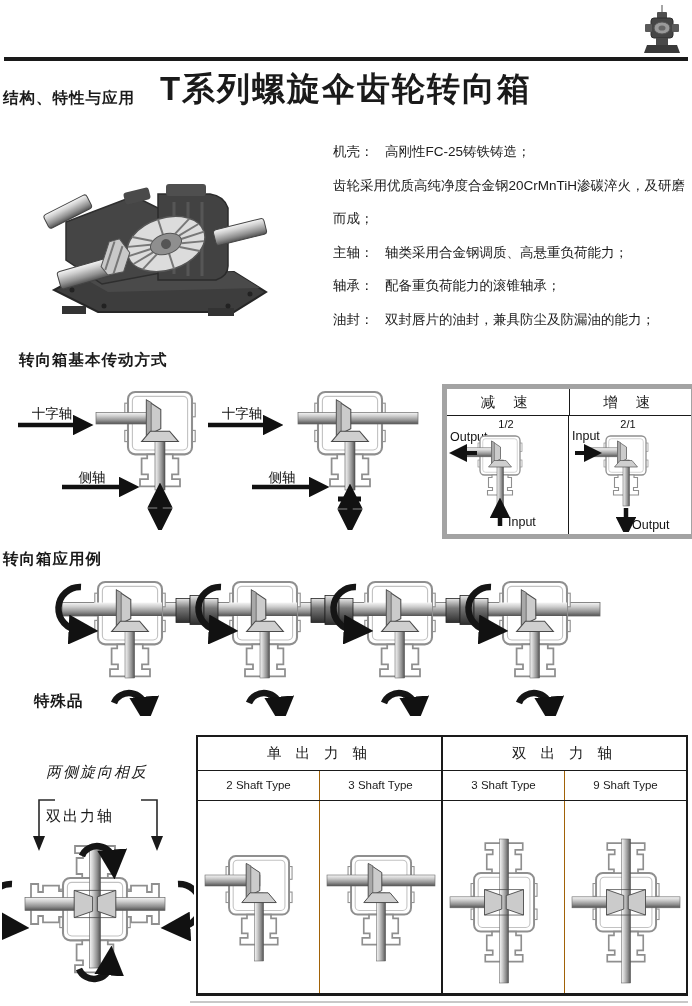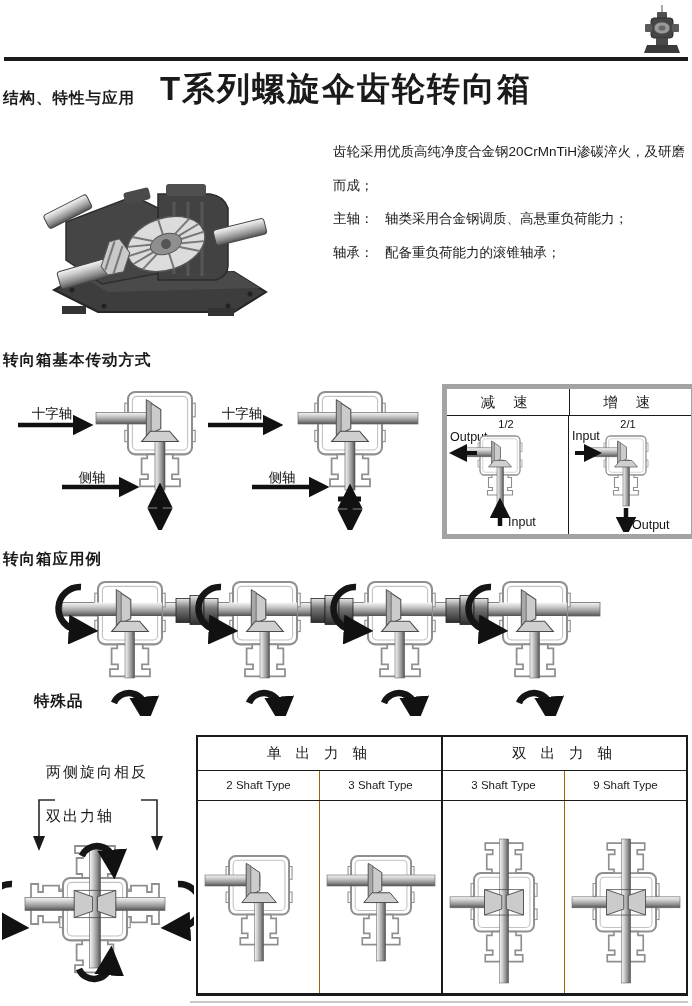--- a/index.html
+++ b/index.html
@@ -3,34 +3,34 @@
 <meta charset="utf-8">
 <style>
   html,body{margin:0;padding:0;background:#fff;}
   #page{position:relative;width:692px;height:1006px;background:#fff;overflow:hidden;
         font-family:"Liberation Sans","DejaVu Sans",sans-serif;color:#1a1a1a;}
   .abs{position:absolute;}
   #top-rule{left:4px;top:57px;width:684px;height:4px;background:#1a1a1a;}
   #page-title{left:0;top:61px;width:100%;text-align:center;font-size:33px;font-weight:bold;letter-spacing:2px;margin-top:6px;}
   .sec-head{font-size:15.5px;font-weight:bold;letter-spacing:1px;}
   #sec1-head{left:3px;top:88px;text-align:right;}
-  #sec2-head{left:3px;top:350px;}
+  #sec2-head{left:19px;top:350px;}
   #sec3-head{left:3px;top:549px;}
   #sec4-head{left:3px;top:691px;padding-left:31px;}
   #specs{left:333px;top:135px;width:358px;}
   .spec-row{display:flex;font-size:13.5px;line-height:33.5px;}
   .spec-label{flex:0 0 52px;}
   .spec-text{flex:1;}
   #ratio-box{left:442px;top:384px;width:244px;height:145px;border:5px solid #a3a3a3;}
   #ratio-head{display:flex;height:26px;border-bottom:1.5px solid #1a1a1a;}
   .ratio-head-cell{flex:1;text-align:center;font-size:14.5px;letter-spacing:7px;line-height:26px;}
   .ratio-head-cell.first{border-right:1.5px solid #1a1a1a;}
   #ratio-divider{position:absolute;left:120.5px;top:26px;bottom:0;width:1.5px;background:#1a1a1a;}
   .ratio-svg{position:absolute;top:27px;}
-  #label-opposite{left:46px;top:763px;font-size:15px;letter-spacing:2px;}
+  #label-opposite{left:46px;top:763px;font-size:15px;letter-spacing:2px;font-style:italic;}
   #label-dual{left:46px;top:807px;font-size:15px;letter-spacing:2px;}
   #sp-table{left:196px;top:735px;width:492px;height:261px;box-sizing:border-box;
             border:2px solid #1a1a1a;border-bottom-width:3px;display:flex;flex-direction:column;}
   #sp-ghead{display:flex;height:33px;border-bottom:1px solid #1a1a1a;}
   .sp-g{flex:1;text-align:center;line-height:33px;font-size:14.5px;letter-spacing:5px;}
   .sp-g.first{border-right:2.5px solid #1a1a1a;}
   #sp-chead{display:flex;height:29px;border-bottom:1px solid #1a1a1a;}
   .sp-c{flex:1;text-align:center;line-height:29px;font-size:11.5px;}
   #sp-body{display:flex;flex:1;}
   .sp-cell{flex:1;display:flex;justify-content:center;align-items:flex-start;}
@@ -154,29 +154,37 @@
       <line x1="5" y1="-12" x2="5" y2="17" stroke="#777" stroke-width="2"></line>
     </g>
     <circle cx="66" cy="146" r="2.5" fill="#222"></circle>
       <circle cx="190" cy="146" r="2.5" fill="#222"></circle>
     <circle cx="212" cy="134" r="2.5" fill="#222"></circle>
       <circle cx="34" cy="130" r="2.5" fill="#222"></circle>
   </svg>
 
   <div id="specs" class="abs">
     <div class="spec-row">
+      <span class="spec-label">机壳：</span>
+      <span class="spec-text">高刚性FC-25铸铁铸造；</span>
+    </div>
+    <div class="spec-row">
       <span class="spec-text">齿轮采用优质高纯净度合金钢20CrMnTiH渗碳淬火，及研磨而成；</span>
     </div>
     <div class="spec-row">
       <span class="spec-label">主轴：</span>
       <span class="spec-text">轴类采用合金钢调质、高悬重负荷能力；</span>
     </div>
     <div class="spec-row">
       <span class="spec-label">轴承：</span>
       <span class="spec-text">配备重负荷能力的滚锥轴承；</span>
+    </div>
+    <div class="spec-row">
+      <span class="spec-label">油封：</span>
+      <span class="spec-text">双封唇片的油封，兼具防尘及防漏油的能力；</span>
     </div>
   </div>
 
   <div id="sec2-head" class="abs sec-head">转向箱基本传动方式</div>
 
   <svg class="abs" style="left:4px;top:378px" width="432" height="152" viewBox="0 0 432 152">
 
     <text x="48" y="40" text-anchor="middle" font-size="13.5">十字轴</text>
     <line x1="14" y1="47" x2="76" y2="47" stroke="#111" stroke-width="4.5" marker-end="url(#mAh)"></line>
     <g transform="translate(120,10) scale(0.8)">

